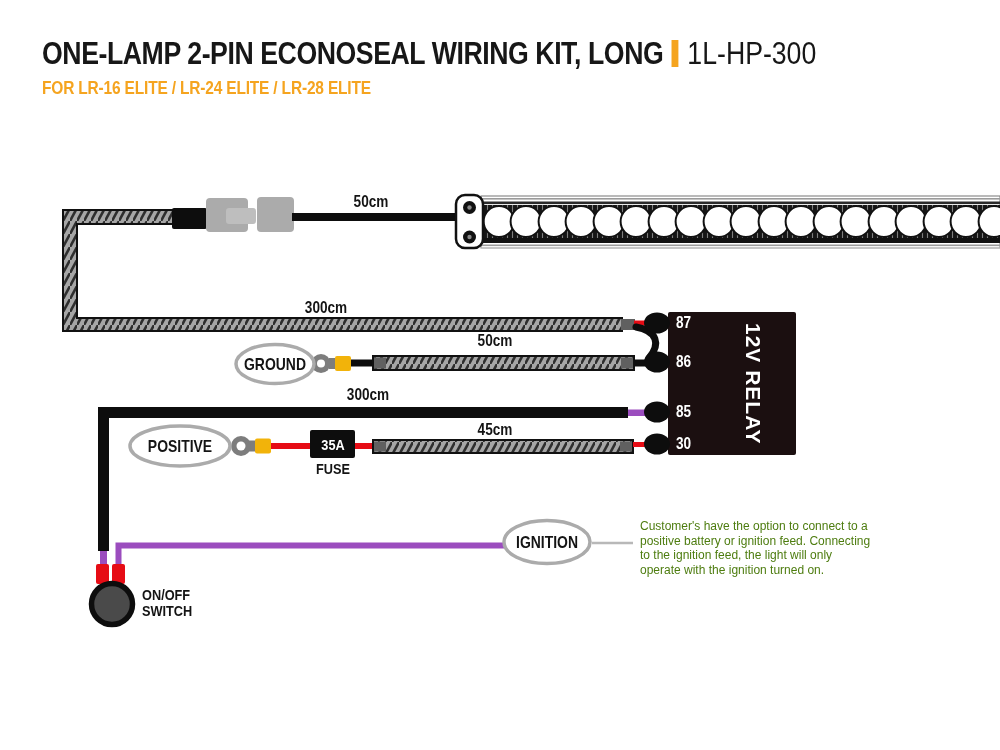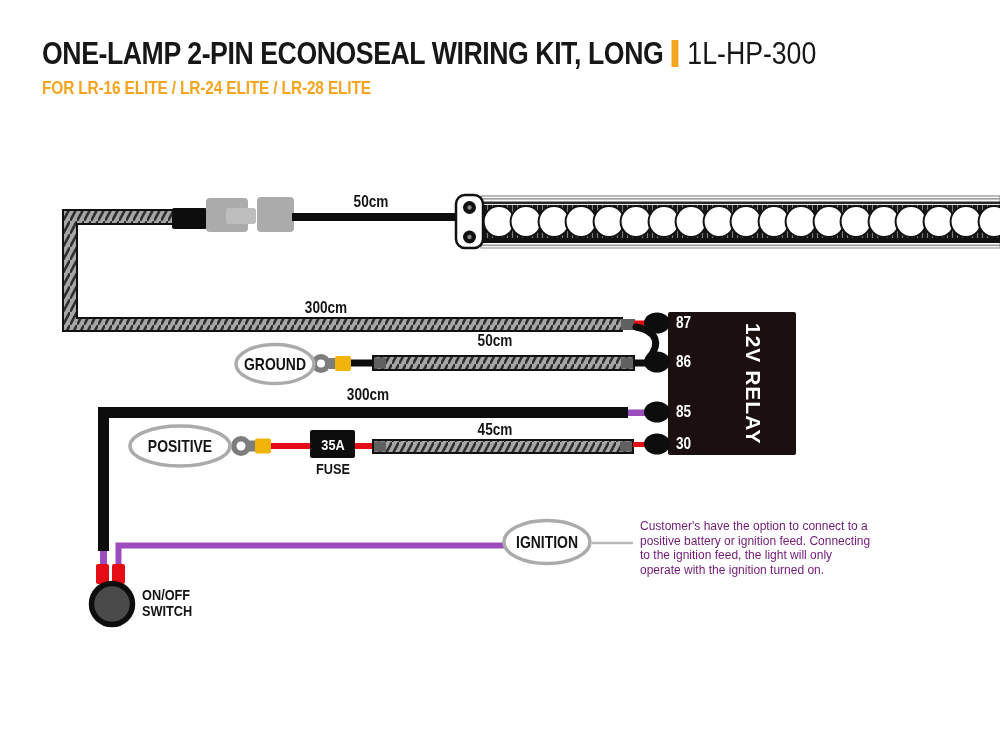--- a/index.html
+++ b/index.html
@@ -15,21 +15,21 @@
   .lab{position:absolute;font-weight:bold;color:#141414;white-space:nowrap;}
   .len{font-size:16px;transform:translateX(-50%) scaleX(.85);}
   .ell-lab{font-size:17px;transform:translate(-50%,-50%) scaleX(.82);}
   .pin-lab{font-size:16px;color:#fff;transform:scaleX(.85);transform-origin:left center;}
   .fuse-a{font-size:15px;color:#fff;transform:translate(-50%,-50%) scaleX(.85);}
   .fuse-w{font-size:15px;transform:translateX(-50%) scaleX(.85);}
   .sw-lab{font-size:15px;line-height:15.5px;transform:scaleX(.85);transform-origin:left top;}
   .relay-lab{position:absolute;left:737px;top:318px;width:32px;height:132px;
              writing-mode:vertical-rl;text-align:center;line-height:32px;
              font-size:21px;font-weight:bold;color:#fff;letter-spacing:1px;}
-  .note{position:absolute;left:640px;top:519px;width:232px;font-size:12px;line-height:14.6px;color:#701a75;}
+  .note{position:absolute;left:640px;top:519px;width:232px;font-size:12px;line-height:14.6px;color:#4d7c0f;}
   svg{position:absolute;left:0;top:0;}
 </style>
 </head>
 <body>
 
 <div id="canvas">
 
   <svg width="1000" height="750" viewBox="0 0 1000 750">
     <defs>
       <pattern id="braid" patternUnits="userSpaceOnUse" width="7" height="13">

